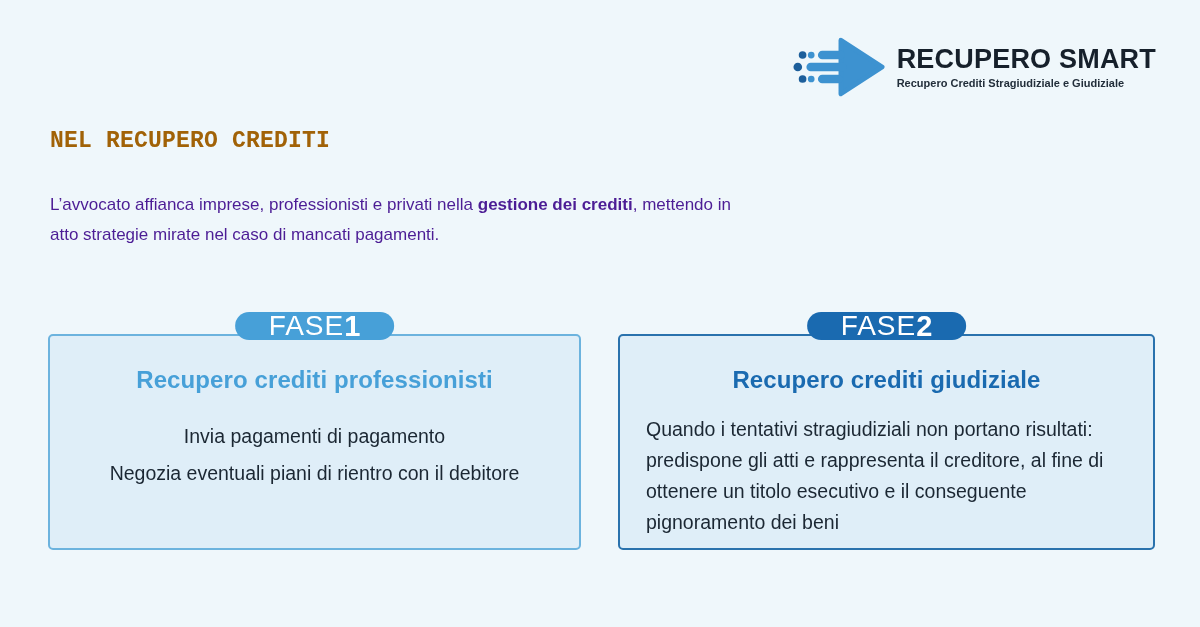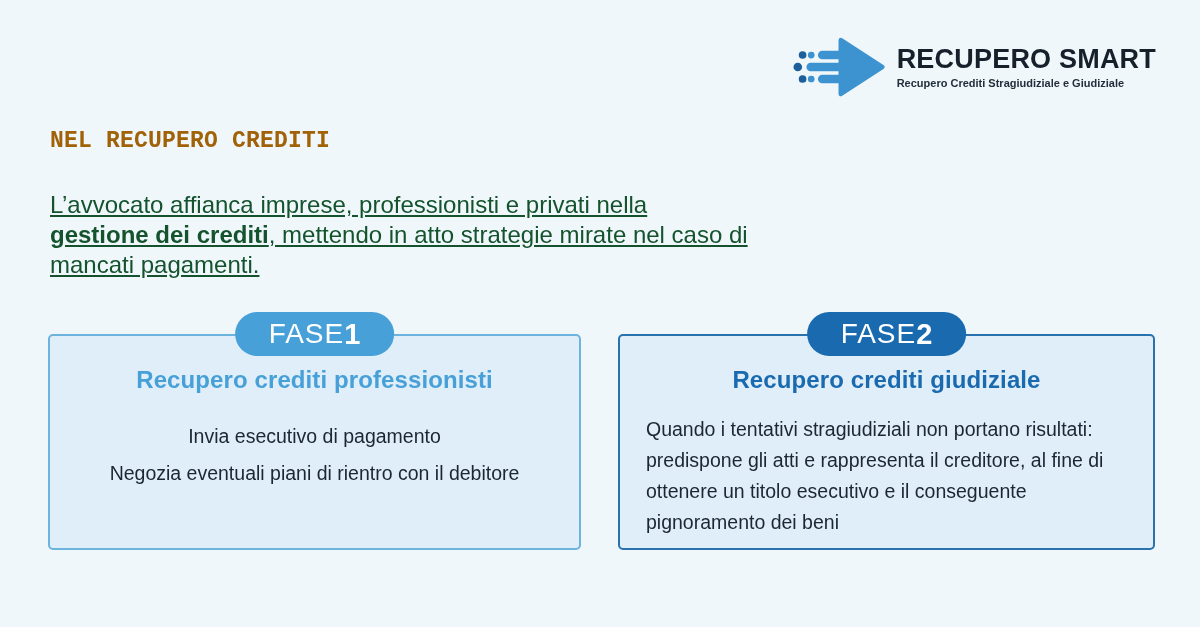--- a/index.html
+++ b/index.html
@@ -36,37 +36,37 @@
   }
   .page-subtitle {
     position: absolute; left: 50px; top: 128px;
     font-size: 23px; font-weight: 700; letter-spacing: 0.2px;
     white-space: nowrap;
   }
 
   
   .intro {
     position: absolute; left: 50px; top: 190px; width: 700px;
-    font-size: 24px; line-height: 30px; color: #14532d; text-decoration: underline;
+    font-size: 17px; line-height: 30px; color: #4c1d95;
   }
   .intro b { font-weight: 700; }
 
   
   .card {
     position: absolute; top: 334px; height: 216px;
     background: #dfeef8; border-radius: 5px;
     border: 2px solid transparent;
   }
   .card-1 { left: 48px; width: 533px; }
   .card-2 { left: 618px; width: 537px; }
 
   .badge {
     position: absolute; top: -24px; left: 50%;
     transform: translateX(-50%);
-    height: 44px; padding: 12px 34px; border-radius: 999px;
+    height: 28px; padding: 12px 34px; border-radius: 999px;
     display: flex; align-items: center; justify-content: center;
     color: #ffffff; white-space: nowrap;
   }
   .badge-label { font-size: 28px; font-weight: 400; letter-spacing: 1px; }
   .badge-number { font-size: 29px; font-weight: 800; }
 
   .card-title {
     margin-top: 30px; text-align: center;
     font-size: 24px; font-weight: 700; letter-spacing: 0.1px;
   }
@@ -107,21 +107,21 @@
 
   <p class="intro"><span>L’avvocato affianca imprese, professionisti e privati nella </span><b>gestione dei crediti</b><span>, mettendo in atto strategie mirate nel caso di mancati pagamenti.</span></p>
 
   <section class="card card-1" style="border-color: rgb(108, 179, 222);">
     <div class="badge" style="background: rgb(71, 160, 216);">
       <span class="badge-label">FASE</span>
       <span class="badge-number">1</span>
     </div>
     <h3 class="card-title" style="color: rgb(71, 160, 216);">Recupero crediti professionisti</h3>
     <ul class="card-items">
-      <li class="card-item">Invia esecutivo di pagamento</li>
+      <li class="card-item">Invia pagamenti di pagamento</li>
       <li class="card-item">Negozia eventuali piani di rientro con il debitore</li>
     </ul>
   </section>
 
   <section class="card card-2" style="border-color: rgb(42, 114, 173);">
     <div class="badge" style="background: rgb(26, 106, 176);">
       <span class="badge-label">FASE</span>
       <span class="badge-number">2</span>
     </div>
     <h3 class="card-title" style="color: rgb(26, 106, 176);">Recupero crediti giudiziale</h3>

